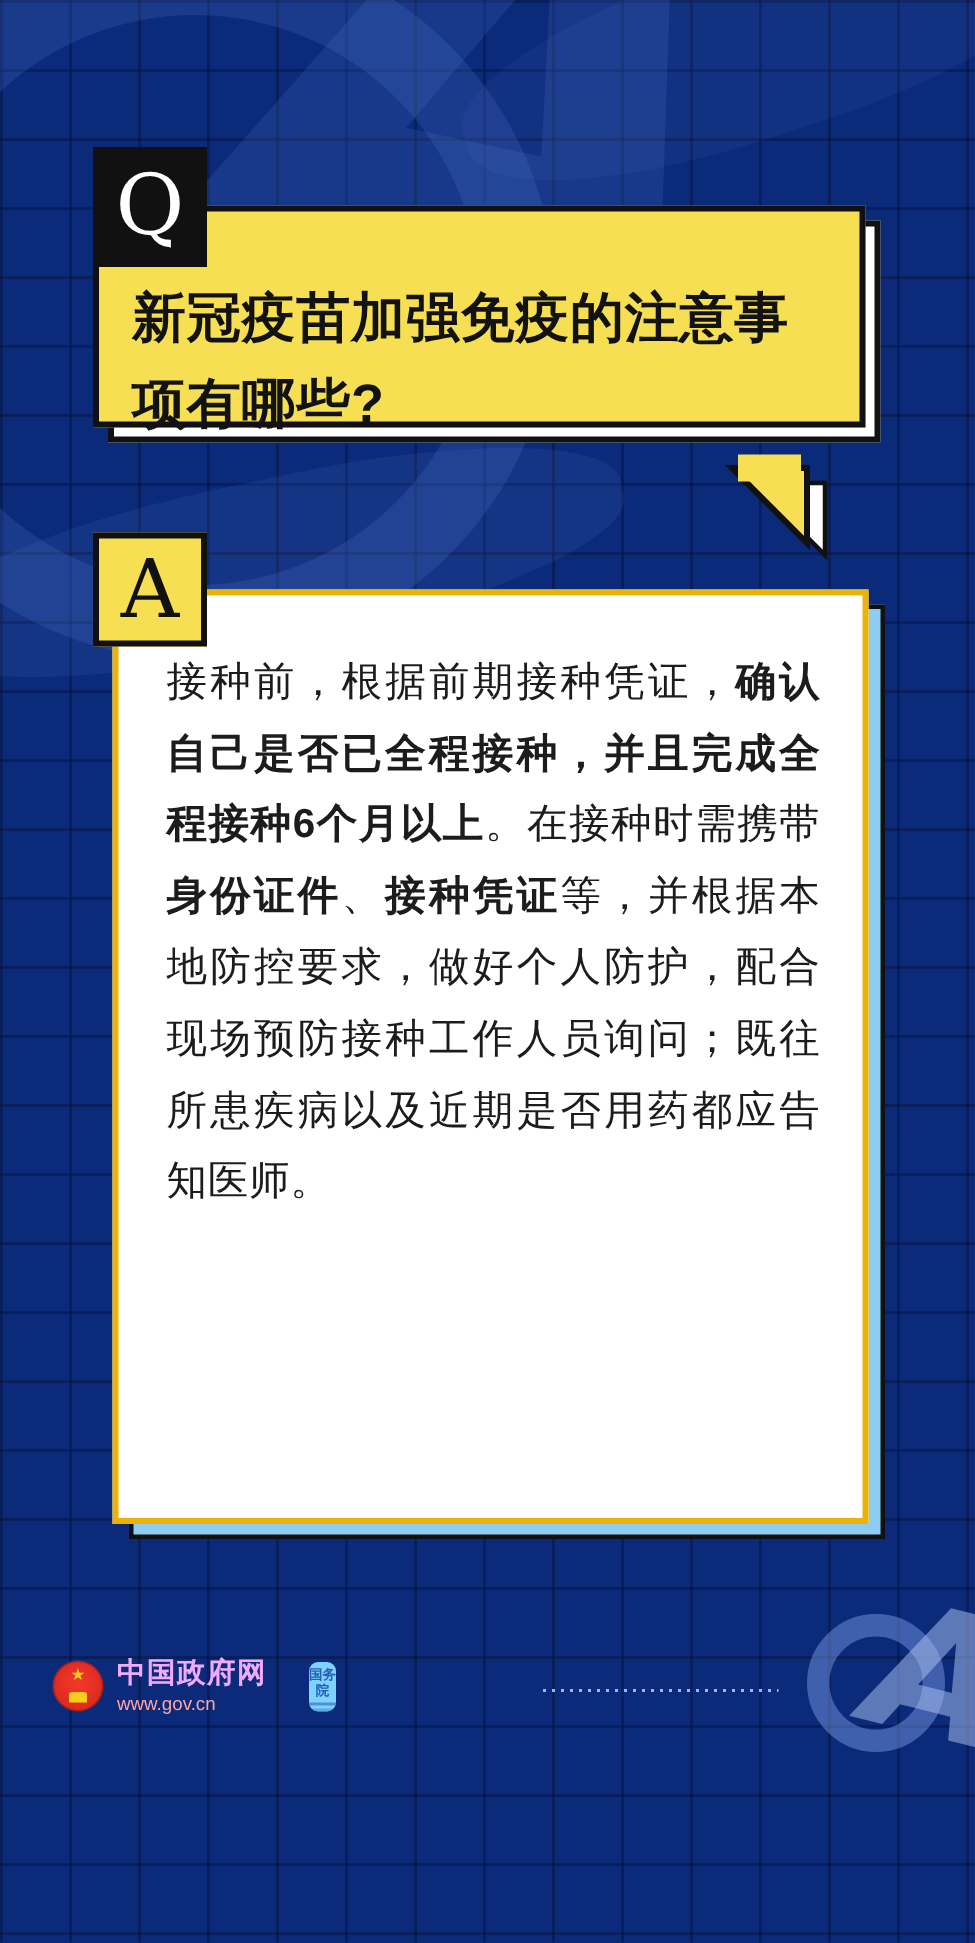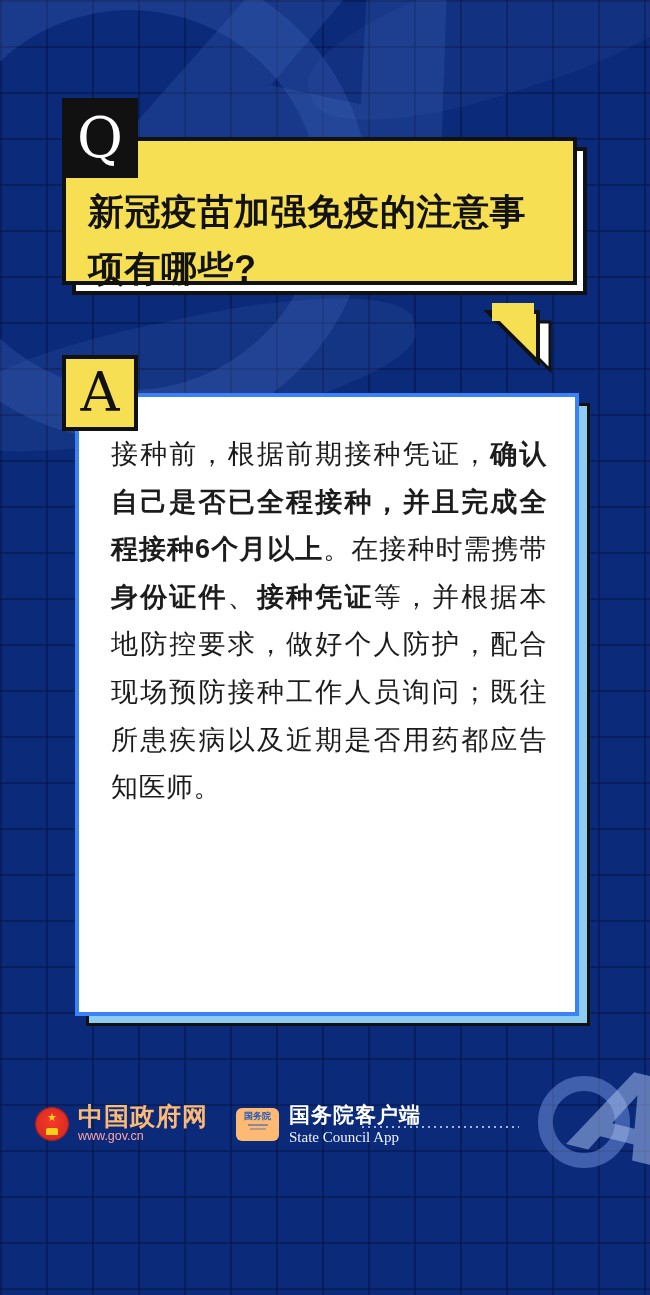--- a/index.html
+++ b/index.html
@@ -76,21 +76,21 @@
     color:#111;font-family:"DejaVu Serif", serif;font-size:54px;line-height:1;
   }
   
   .answer{left:75px;top:393px;width:504px;height:623px;z-index:3;}
   .answer .shadow{
     position:absolute;left:11px;top:10px;width:100%;height:100%;
     background:#8ecdf2;border:3px solid #111;box-sizing:border-box;
   }
   .answer .face{
     position:absolute;left:0;top:0;width:100%;height:100%;
-    background:#fff;border:4px solid #3b82f6;box-sizing:border-box;
+    background:#fff;border:4px solid #eab308;box-sizing:border-box;
     padding:34px 28px 0 32px;
   }
   .answer p{
     margin:0;font-size:27px;line-height:47.6px;color:#1c1c1c;
     text-align:justify;text-justify:inter-character;letter-spacing:0.5px;
   }
   .answer p span.b{font-weight:700;}
   
   .footer{left:36px;top:1098px;height:52px;display:flex;align-items:center;z-index:3;}
   .emblem{
@@ -100,24 +100,24 @@
   }
   .emblem .star{
     position:absolute;left:0;right:0;top:2px;text-align:center;
     color:#f7cf1b;font-size:11px;line-height:14px;
   }
   .emblem .gate{
     position:absolute;left:10px;bottom:5px;width:12px;height:7px;
     background:#f7cf1b;border-radius:2px 2px 0 0;
   }
   .gov-text{margin-left:10px;}
-  .gov-name{color:#fdba74;font-size:25px;font-weight:700;letter-spacing:1px;line-height:24px;}
+  .gov-name{color:#f0abfc;font-size:19px;font-weight:700;letter-spacing:1px;line-height:24px;}
   .gov-url{color:#fca5a5;font-size:12.5px;line-height:15px;margin-top:1px;}
   .app-icon{
-    margin-left:28px;width:43px;height:33px;background:#fdba74;border-radius:6px;
+    margin-left:28px;width:18px;height:33px;background:#7dd3fc;border-radius:6px;
     position:relative;flex:0 0 auto;overflow:hidden;
   }
   .app-icon .ic-txt{
     display:block;text-align:center;color:#2b5cb8;font-weight:700;
     font-size:9px;line-height:11px;margin-top:3px;letter-spacing:0;
   }
   .app-icon .bar{width:20px;height:2px;background:rgba(43,92,184,0.55);margin:2px auto 0;}
   .app-icon .bar2{width:16px;height:2px;background:rgba(43,92,184,0.35);margin:2px auto 0;}
   .app-text{margin-left:10px;}
   .app-name{color:#fff;font-size:21px;font-weight:700;letter-spacing:1px;line-height:24px;}
@@ -175,19 +175,15 @@
   </div>
   <div class="gov-text">
     <div class="gov-name">中国政府网</div>
     <div class="gov-url">www.gov.cn</div>
   </div>
   <div class="app-icon">
     <span class="ic-txt">国务院</span>
     <div class="bar"></div>
     <div class="bar2"></div>
   </div>
-  <div class="app-text">
-    <div class="app-name">国务院客户端</div>
-    <div class="app-sub">State Council App</div>
-  </div>
 </div>
 
 <div class="abs dots"></div>
 
 </body></html>

